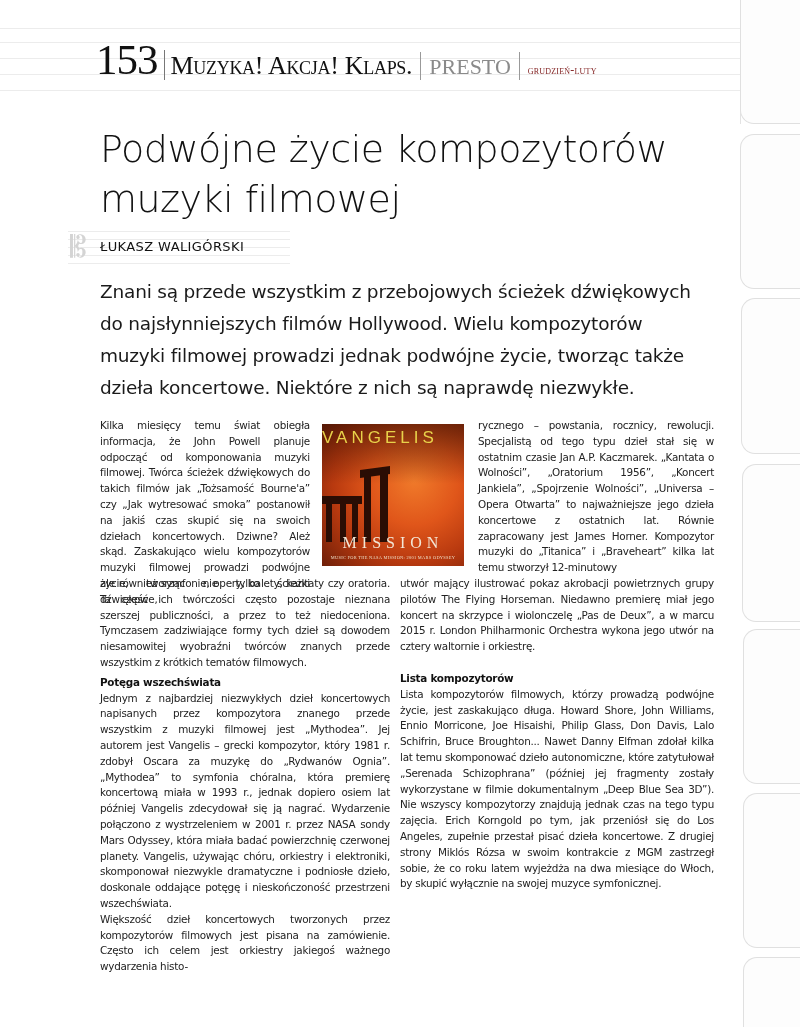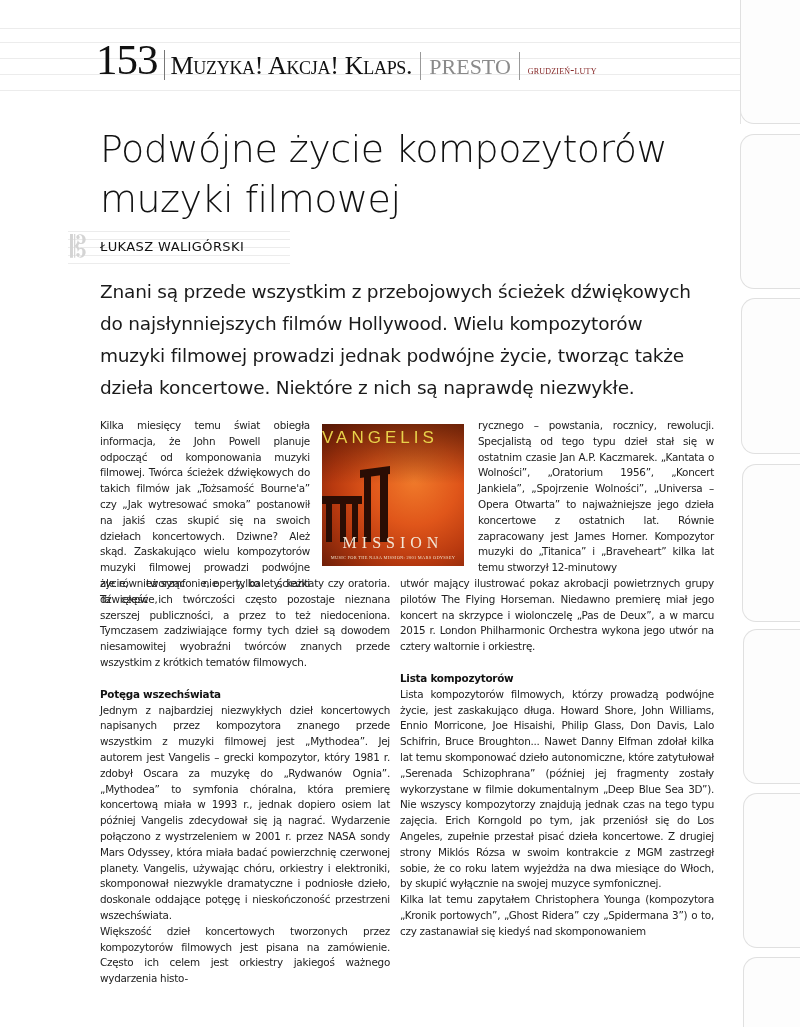--- a/index.html
+++ b/index.html
@@ -102,27 +102,26 @@
   <span class="cover-title">MISSION</span>
   <span class="cover-sub">MUSIC FOR THE NASA MISSION: 2001 MARS ODYSSEY</span>
 </div>
 
 <div class="col body-text" style="left:100px; top:418px; width:210px;">
   <p>Kilka miesięcy temu świat obiegła informacja, że John Powell planuje odpocząć od komponowania muzyki filmowej. Twórca ścieżek dźwiękowych do takich filmów jak „Tożsamość Bourne'a” czy „Jak wytresować smoka” postanowił na jakiś czas skupić się na swoich dziełach koncertowych. Dziwne? Ależ skąd. Zaskakująco wielu kompozytorów muzyki filmowej prowadzi podwójne życie, tworząc nie tylko ścieżki dźwiękowe,</p>
 </div>
 
 <div class="col body-text" style="left:100px; top:576px; width:290px;">
   <p>ale również symfonie, opery, balety, kantaty czy oratoria. Ta część ich twórczości często pozostaje nieznana szerszej publiczności, a przez to też niedoceniona. Tymczasem zadziwiające formy tych dzieł są dowodem niesamowitej wyobraźni twórców znanych przede wszystkim z krótkich tematów filmowych.</p>
-  <p class="subhead" style="margin-top:16px;">Potęga wszechświata</p>
+  <p class="subhead" style="margin-top:4px;">Potęga wszechświata</p>
   <p>Jednym z najbardziej niezwykłych dzieł koncertowych napisanych przez kompozytora znanego przede wszystkim z muzyki filmowej jest „Mythodea”. Jej autorem jest Vangelis – grecki kompozytor, który 1981 r. zdobył Oscara za muzykę do „Rydwanów Ognia”. „Mythodea” to symfonia chóralna, która premierę koncertową miała w 1993 r., jednak dopiero osiem lat później Vangelis zdecydował się ją nagrać. Wydarzenie połączono z wystrzeleniem w 2001 r. przez NASA sondy Mars Odyssey, która miała badać powierzchnię czerwonej planety. Vangelis, używając chóru, orkiestry i elektroniki, skomponował niezwykle dramatyczne i podniosłe dzieło, doskonale oddające potęgę i nieskończoność przestrzeni wszechświata.</p>
   <p>Większość dzieł koncertowych tworzonych przez kompozytorów filmowych jest pisana na zamówienie. Często ich celem jest orkiestry jakiegoś ważnego wydarzenia histo-</p>
 </div>
 
 <div class="col body-text" style="left:478px; top:418px; width:236px;">
   <p>rycznego – powstania, rocznicy, rewolucji. Specjalistą od tego typu dzieł stał się w ostatnim czasie Jan A.P. Kaczmarek. „Kantata o Wolności”, „Oratorium 1956”, „Koncert Jankiela”, „Spojrzenie Wolności”, „Universa – Opera Otwarta” to najważniejsze jego dzieła koncertowe z ostatnich lat. Równie zapracowany jest James Horner. Kompozytor muzyki do „Titanica” i „Braveheart” kilka lat temu stworzył 12-minutowy</p>
 </div>
 
 <div class="col body-text" style="left:400px; top:576px; width:314px;">
   <p>utwór mający ilustrować pokaz akrobacji powietrznych grupy pilotów The Flying Horseman. Niedawno premierę miał jego koncert na skrzypce i wiolonczelę „Pas de Deux”, a w marcu 2015 r. London Philharmonic Orchestra wykona jego utwór na cztery waltornie i orkiestrę.</p>
   <p class="subhead" style="margin-top:16px;">Lista kompozytorów</p>
   <p>Lista kompozytorów filmowych, którzy prowadzą podwójne życie, jest zaskakująco długa. Howard Shore, John Williams, Ennio Morricone, Joe Hisaishi, Philip Glass, Don Davis, Lalo Schifrin, Bruce Broughton... Nawet Danny Elfman zdołał kilka lat temu skomponować dzieło autonomiczne, które zatytułował „Serenada Schizophrana” (później jej fragmenty zostały wykorzystane w filmie dokumentalnym „Deep Blue Sea 3D”). Nie wszyscy kompozytorzy znajdują jednak czas na tego typu zajęcia. Erich Korngold po tym, jak przeniósł się do Los Angeles, zupełnie przestał pisać dzieła koncertowe. Z drugiej strony Miklós Rózsa w swoim kontrakcie z MGM zastrzegł sobie, że co roku latem wyjeżdża na dwa miesiące do Włoch, by skupić wyłącznie na swojej muzyce symfonicznej.</p>
-  <p>Kilka lat temu zapytałem Christophera Younga (kompozytora „Kronik portowych”, „Ghost Ridera” czy „Spidermana 3”) o to, czy zastanawiał się kiedyś nad skomponowaniem</p>
 </div>
 
 </body></html>

